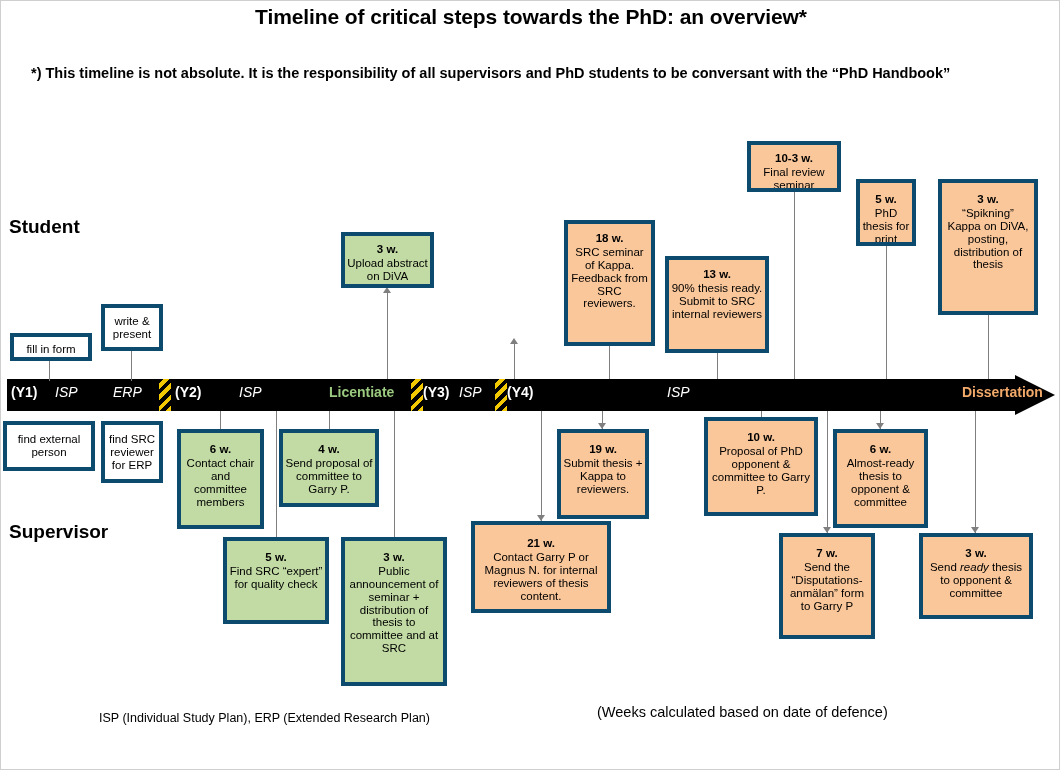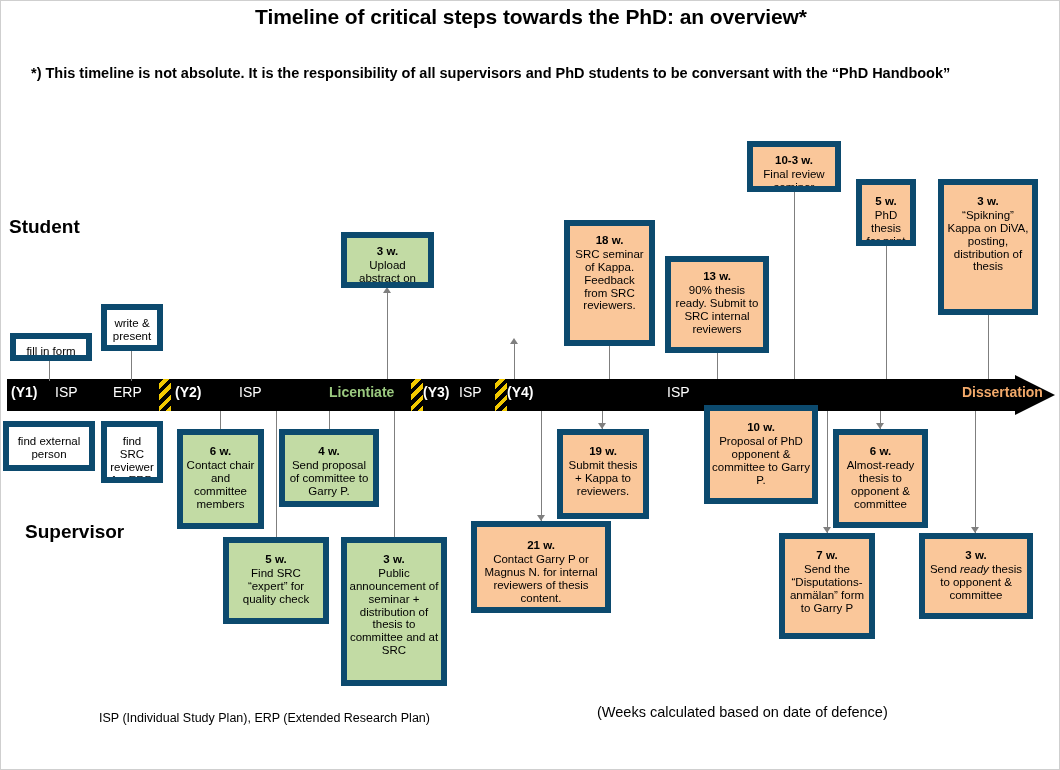--- a/index.html
+++ b/index.html
@@ -39,21 +39,21 @@
     text-align: left;
     font-size: 14.5px;
     font-weight: bold;
   }
   .rowlabel {
     position: absolute;
     font-size: 19px;
     font-weight: bold;
   }
   #label-student { left: 8px; top: 215px; }
-  #label-supervisor { left: 24px; top: 520px; }
+  #label-supervisor { left: 8px; top: 520px; }
 
   
   #timeline {
     position: absolute;
     left: 6px;
     top: 378px;
     width: 1048px;
     height: 32px;
   }
   #bar {
@@ -75,40 +75,40 @@
     border-left: 40px solid #000000;
   }
   .tl-text {
     position: absolute;
     top: 5px;
     font-size: 14px;
     color: #ffffff;
     white-space: nowrap;
   }
   .tl-year { font-weight: bold; }
-  .tl-isp { }
+  .tl-isp { font-style: italic; }
   .tl-green { color: #9bc97f; font-weight: bold; }
   .tl-orange { color: #f2a96a; font-weight: bold; }
   .hazard {
     position: absolute;
     top: 0;
     width: 12px;
     height: 32px;
     background: repeating-linear-gradient(
       -45deg,
       #f2c900 0px, #f2c900 4px,
       #000000 4px, #000000 8px
     );
   }
 
   
   .box {
     position: absolute;
     box-sizing: border-box;
-    border: 6px solid #0c4a6e;
+    border: 4px solid #0c4a6e;
     text-align: center;
     font-size: 11.5px;
     line-height: 1.12;
     padding: 3px 2px;
     overflow: hidden;
   }
   .box .hdr {
     font-weight: bold;
     display: block;
     margin-bottom: 1px;
@@ -290,21 +290,21 @@
   <div class="box orange" style="left:470px; top:520px; width:140px; height:92px; padding-top:12px">
     <span class="hdr">21 w.</span>
     <span>Contact Garry P or Magnus N. for internal reviewers of thesis content.</span>
   </div>
 
   <div class="box orange" style="left:556px; top:428px; width:92px; height:90px; padding-top:10px">
     <span class="hdr">19 w.</span>
     <span>Submit thesis + Kappa to reviewers.</span>
   </div>
 
-  <div class="box orange" style="left:703px; top:404px; width:114px; height:99px; padding-top:10px">
+  <div class="box orange" style="left:703px; top:416px; width:114px; height:99px; padding-top:10px">
     <span class="hdr">10 w.</span>
     <span>Proposal of PhD opponent &amp; committee to Garry P.</span>
   </div>
 
   <div class="box orange" style="left:832px; top:428px; width:95px; height:99px; padding-top:10px">
     <span class="hdr">6 w.</span>
     <span>Almost-ready thesis to opponent &amp; committee</span>
   </div>
 
   <div class="box orange" style="left:778px; top:532px; width:96px; height:106px; padding-top:10px">

